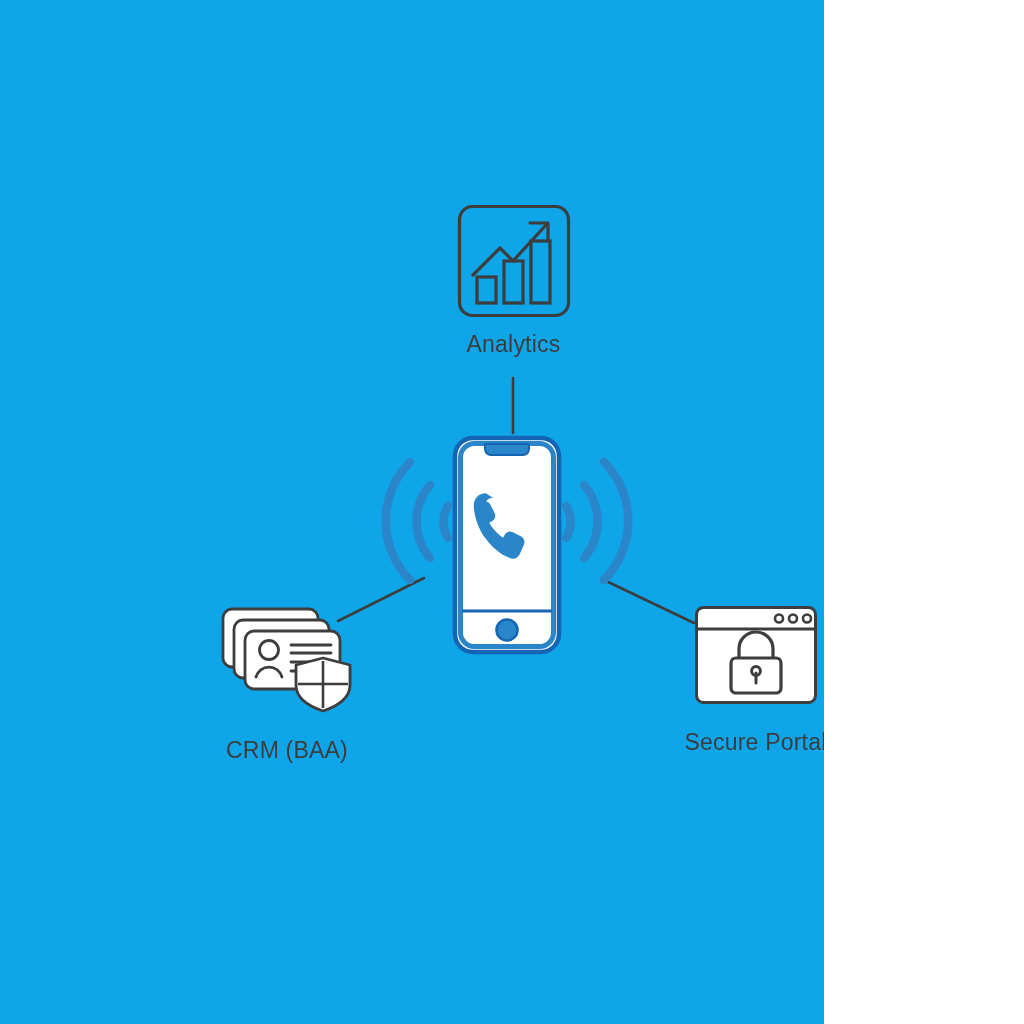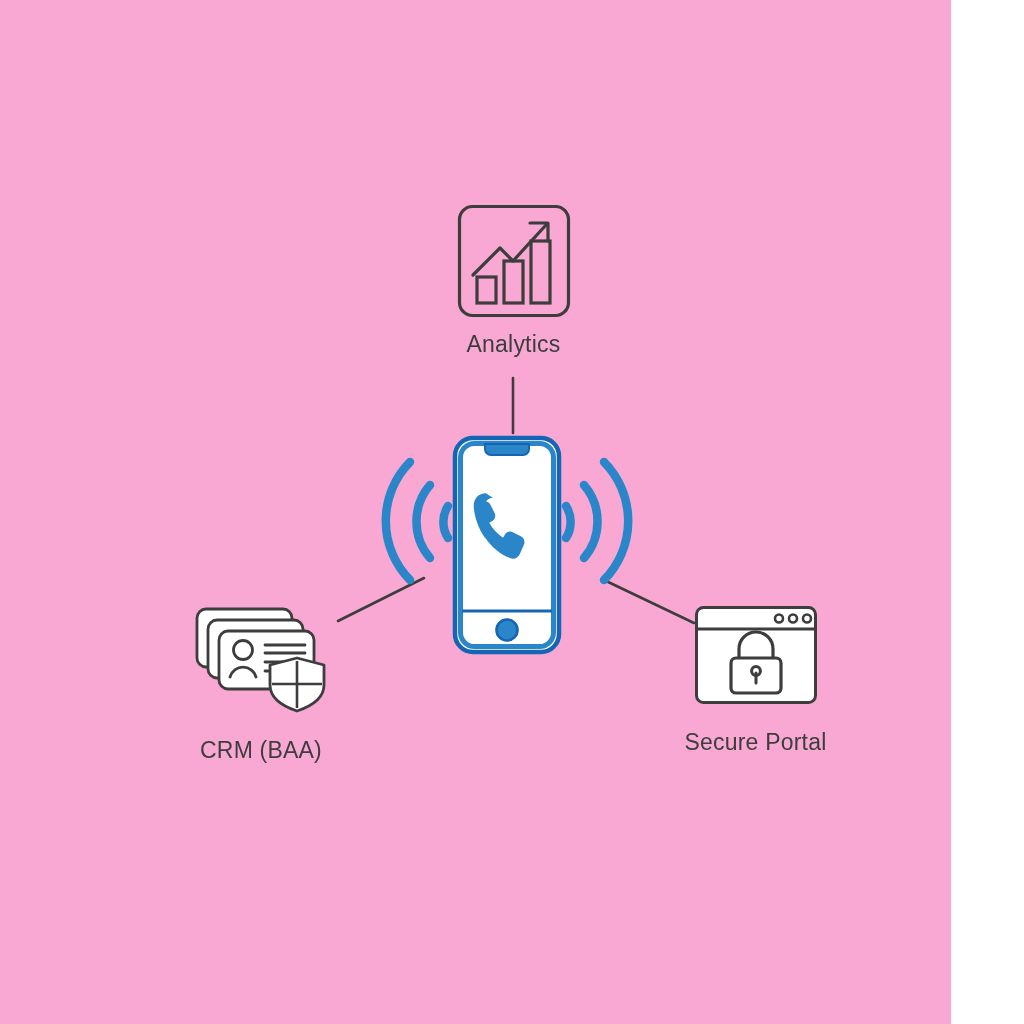--- a/index.html
+++ b/index.html
@@ -2,23 +2,23 @@
 <html><head>
 <meta charset="utf-8">
 <style>
   html, body {
     margin: 0;
     padding: 0;
     background: #ffffff;
   }
   #canvas {
     position: relative;
-    width: 951px;
+    width: 824px;
     height: 1024px;
-    background: #f9a8d4;
+    background: #0ea5e9;
     font-family: "Liberation Sans", sans-serif;
     overflow: hidden;
   }
   .node {
     position: absolute;
     display: flex;
     flex-direction: column;
     align-items: center;
   }
   .node-label {
@@ -37,21 +37,21 @@
   
   #node-analytics {
     left: 436px;
     top: 203px;
     width: 155px;
   }
   #node-analytics .node-label { margin-top: 12px; }
 
   
   #node-crm {
-    left: 176px;
+    left: 202px;
     top: 605px;
     width: 170px;
   }
   #node-crm .node-label { margin-top: 20px; }
 
   
   #node-portal {
     left: 668px;
     top: 605px;
     width: 175px;

